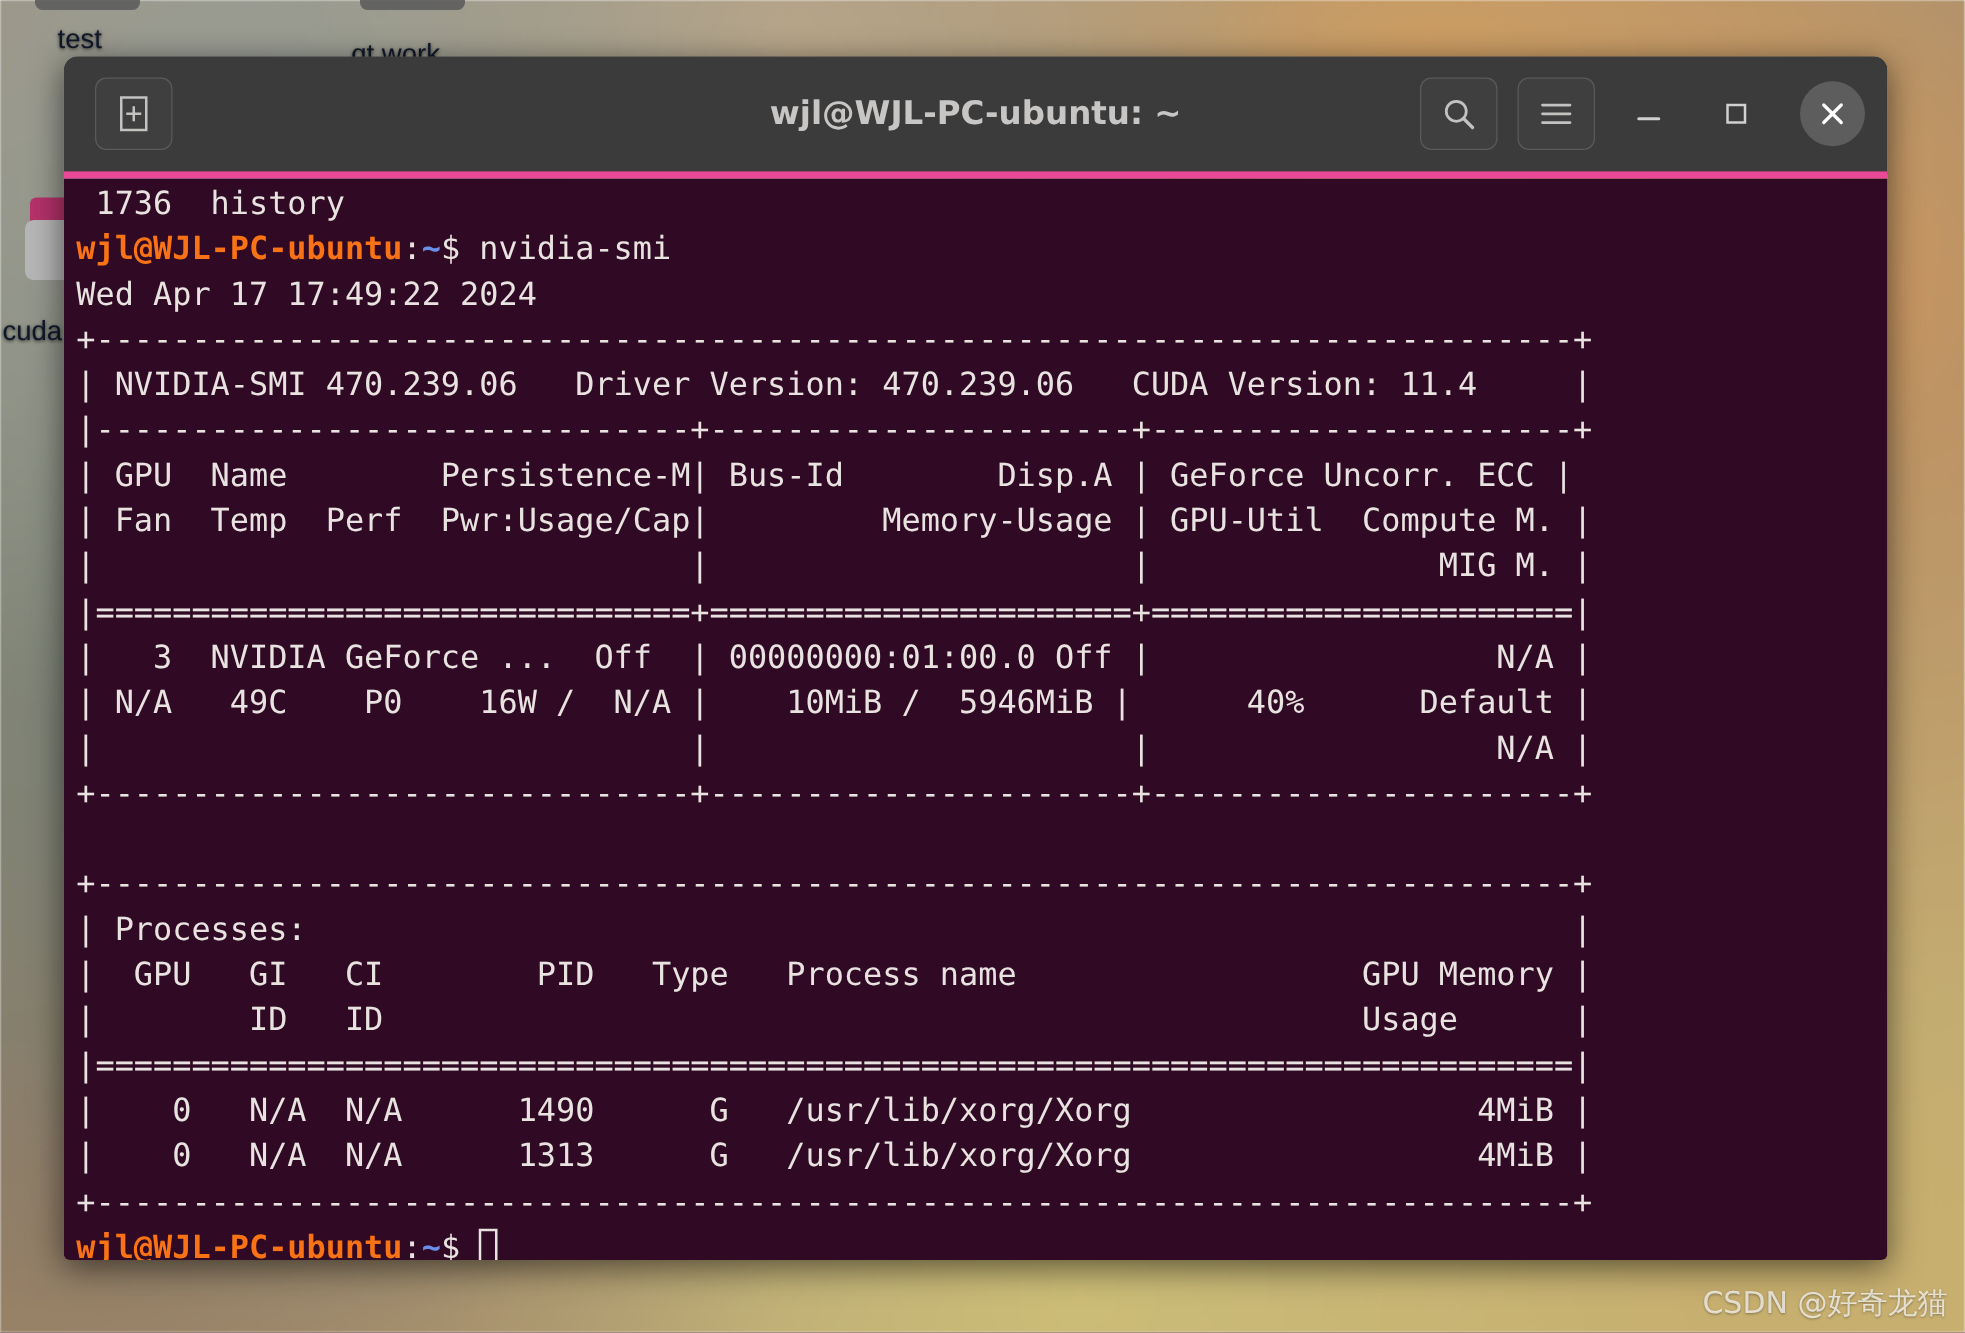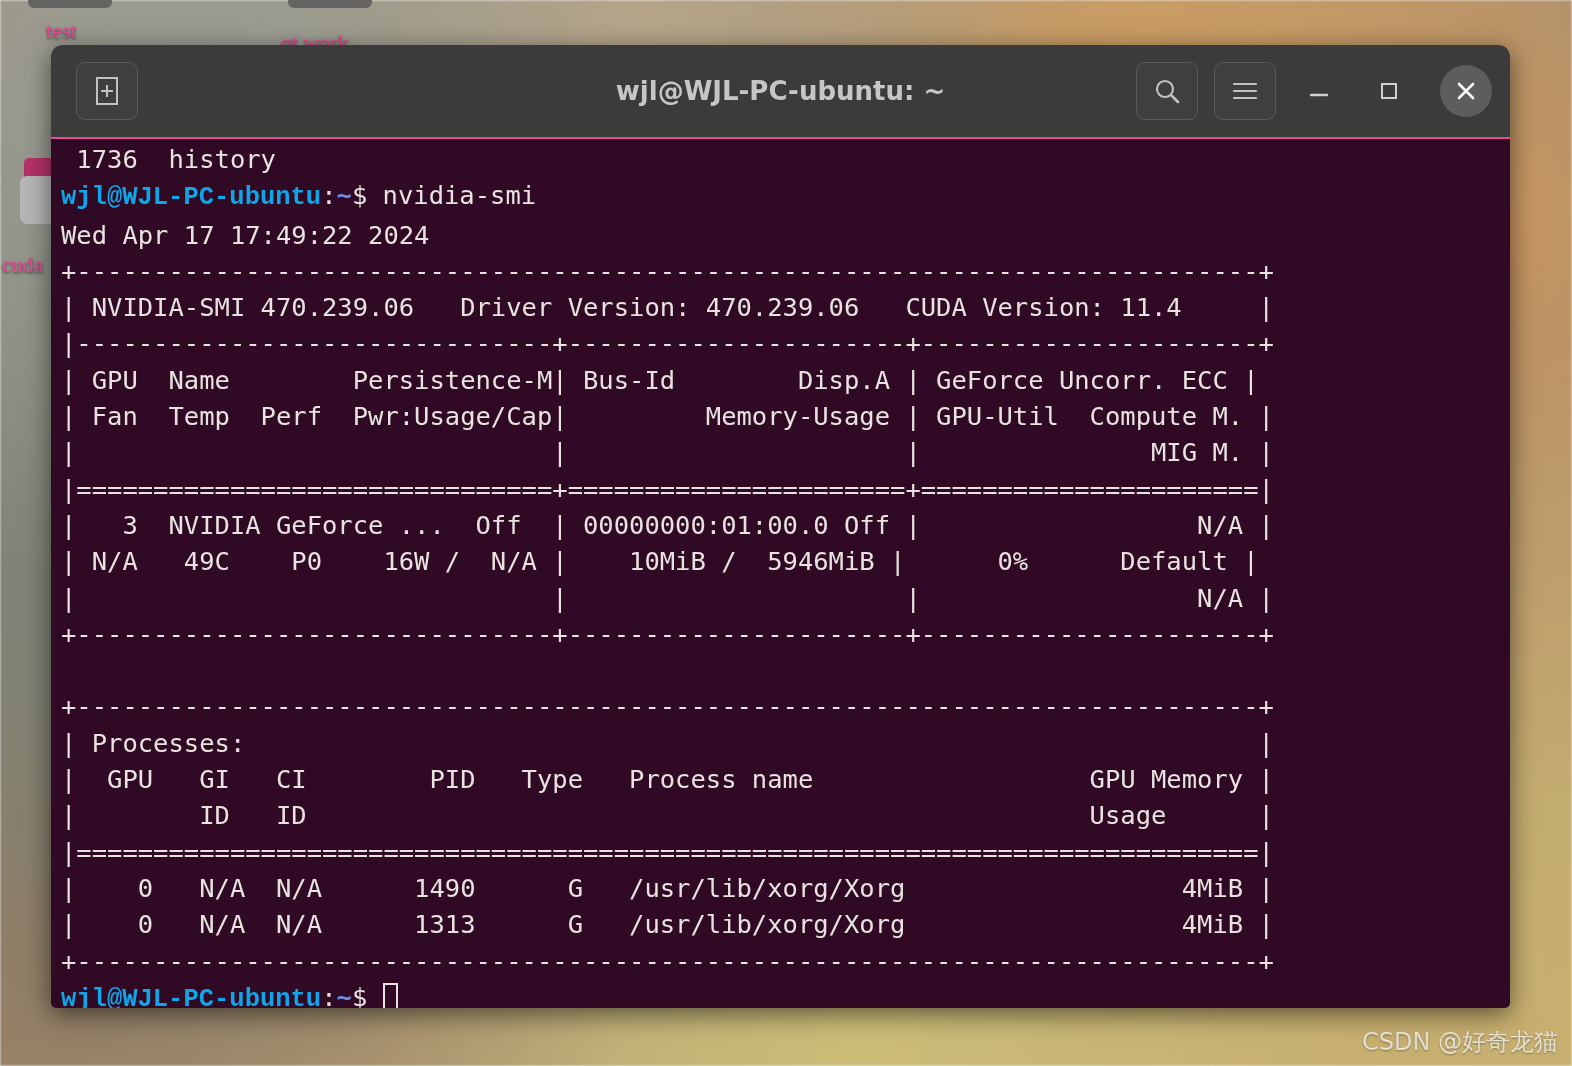--- a/index.html
+++ b/index.html
@@ -38,23 +38,23 @@
   
   .desk-chip {
     position: absolute;
     background: #5e5e5e;
     border-radius: 6px;
     opacity: 0.92;
   }
 
   .desk-label {
     position: absolute;
-    color: #ec4899;
+    color: #0f172a;
     font-size: 22px;
-    font-family: Liberation Serif, serif;
+    font-family: Liberation Sans, sans-serif;
     text-shadow: 0 1px 3px rgba(0,0,0,0.7);
     white-space: nowrap;
     text-align: center;
   }
 
   
   #desk-icon-cuda {
     position: absolute;
     left: 20px;
     top: 158px;
@@ -92,21 +92,21 @@
     overflow: hidden;
   }
 
   #titlebar {
     position: relative;
     height: 92px;
     background: #3b3b3b;
     border-radius: 11px 11px 0 0;
     display: flex;
     align-items: center;
-    border-bottom: 2px solid #ec4899;
+    border-bottom: 6px solid #ec4899;
   }
 
   #title-text {
     position: absolute;
     left: 0;
     right: 0;
     text-align: center;
     color: #c8c6c4;
     font-size: 26px;
     font-weight: bold;
@@ -170,21 +170,21 @@
     left: 10px;
     top: 2px;
     color: #e8e3e0;
     font-family: "DejaVu Sans Mono", monospace;
     font-size: 25.5px;
     line-height: 36.3px;
     letter-spacing: 0px;
     white-space: pre;
   }
 
-  .g { color: #0ea5e9; font-weight: bold; font-family: Liberation Mono, monospace; }
+  .g { color: #f97316; font-weight: bold; }
   .b { color: #6a8fe8; font-weight: bold; }
   .w { color: #e8e3e0; margin-top: 40px; }
 
   #cursor {
     display: inline-block;
     width: 15px;
     height: 28px;
     border: 2px solid #e8e3e0;
     box-sizing: border-box;
     vertical-align: -5px;
@@ -284,21 +284,21 @@
 <span class="g">wjl@WJL-PC-ubuntu</span><span class="w">:</span><span class="b">~</span><span class="w">$</span><span class="w"> nvidia-smi</span>
 <span class="w">Wed Apr 17 17:49:22 2024</span>
 <span class="w">+-----------------------------------------------------------------------------+</span>
 <span class="w">| NVIDIA-SMI 470.239.06   Driver Version: 470.239.06   CUDA Version: 11.4     |</span>
 <span class="w">|-------------------------------+----------------------+----------------------+</span>
 <span class="w">| GPU  Name        Persistence-M| Bus-Id        Disp.A | GeForce Uncorr. ECC |</span>
 <span class="w">| Fan  Temp  Perf  Pwr:Usage/Cap|         Memory-Usage | GPU-Util  Compute M. |</span>
 <span class="w">|                               |                      |               MIG M. |</span>
 <span class="w">|===============================+======================+======================|</span>
 <span class="w">|   3  NVIDIA GeForce ...  Off  | 00000000:01:00.0 Off |                  N/A |</span>
-<span class="w">| N/A   49C    P0    16W /  N/A |    10MiB /  5946MiB |      0%      Default |</span>
+<span class="w">| N/A   49C    P0    16W /  N/A |    10MiB /  5946MiB |      40%      Default |</span>
 <span class="w">|                               |                      |                  N/A |</span>
 <span class="w">+-------------------------------+----------------------+----------------------+</span>
 <span class="w"></span>
 <span class="w">+-----------------------------------------------------------------------------+</span>
 <span class="w">| Processes:                                                                  |</span>
 <span class="w">|  GPU   GI   CI        PID   Type   Process name                  GPU Memory |</span>
 <span class="w">|        ID   ID                                                   Usage      |</span>
 <span class="w">|=============================================================================|</span>
 <span class="w">|    0   N/A  N/A      1490      G   /usr/lib/xorg/Xorg                  4MiB |</span>
 <span class="w">|    0   N/A  N/A      1313      G   /usr/lib/xorg/Xorg                  4MiB |</span>

